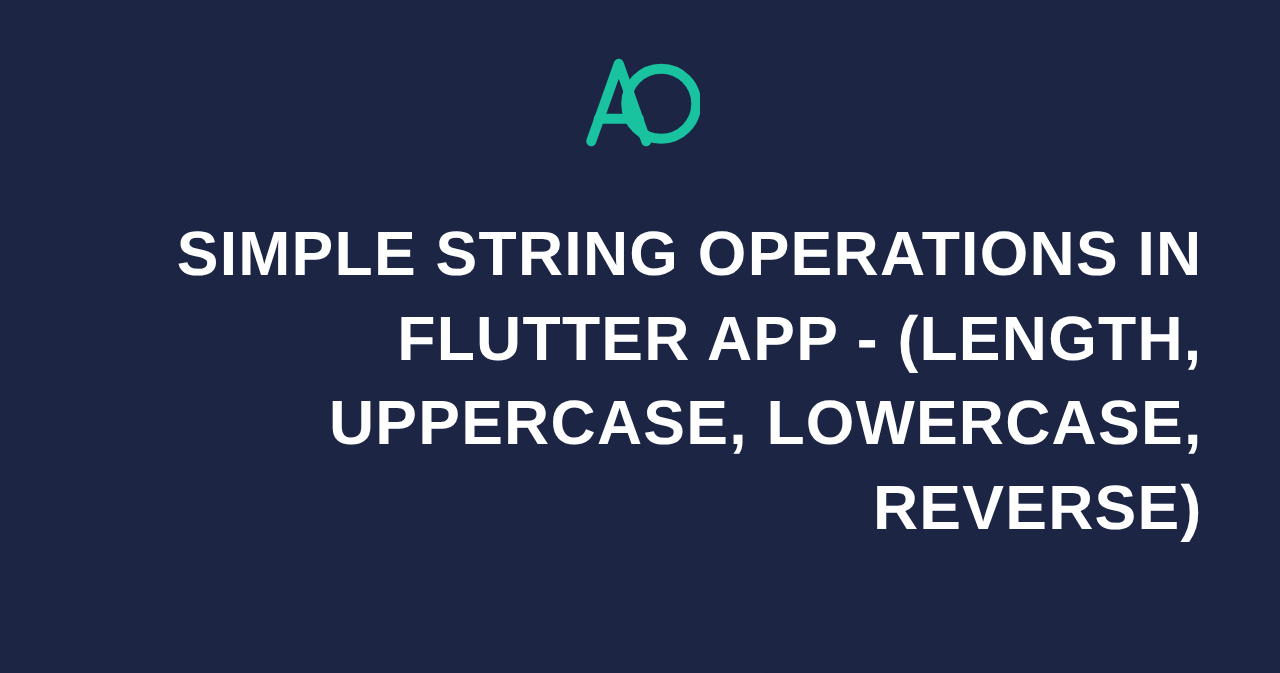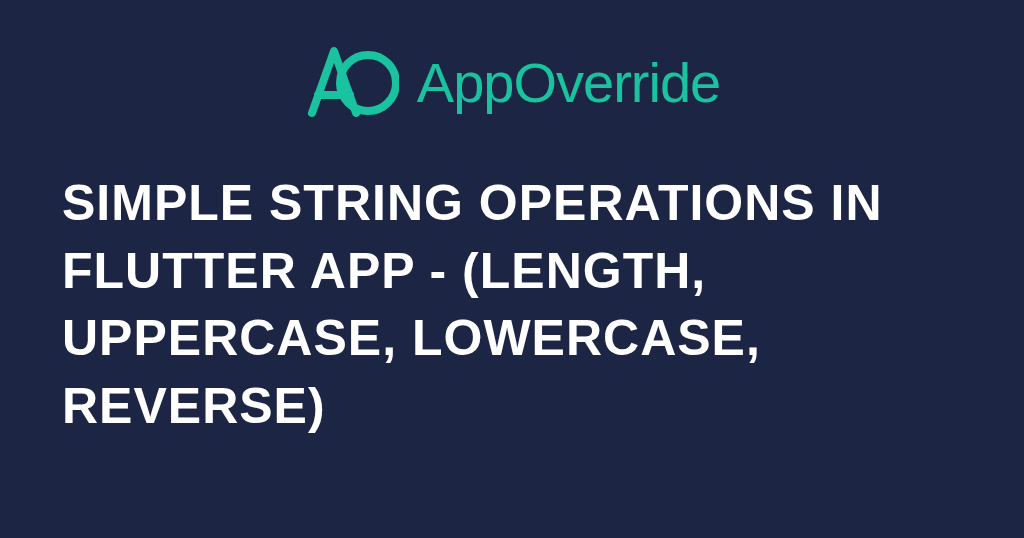--- a/index.html
+++ b/index.html
@@ -32,36 +32,35 @@
     .brand-name {
       color: #19c3a0;
       font-size: 56px;
       font-weight: 500;
       letter-spacing: -1px;
     }
     .title {
       color: #ffffff;
       font-size: 50px;
       font-weight: 900;
-      text-align: left;
+      text-align: right;
       text-transform: uppercase;
       line-height: 1.35;
       max-width: 900px;
       letter-spacing: 1px;
     }
   </style>
 </head>
 <body>
 
 <div class="logo-container">
   <span class="logo-mark">
     <svg width="95" height="75" viewBox="0 0 95 75" xmlns="http://www.w3.org/2000/svg">
       <g fill="none" stroke="#19c3a0" stroke-width="8" stroke-linecap="round" stroke-linejoin="round">
         <path d="M 8 68 L 30 6 L 52 68"></path>
         <path d="M 14 50 L 46 50"></path>
         <circle cx="64" cy="38" r="28"></circle>
       </g>
     </svg>
   </span>
-  <span class="brand-name">AppOverride</span>
 </div>
 
 <h1 class="title">Simple String Operations in Flutter App - (Length, UpperCase, Lowercase, Reverse)</h1>
 
 </body></html>

